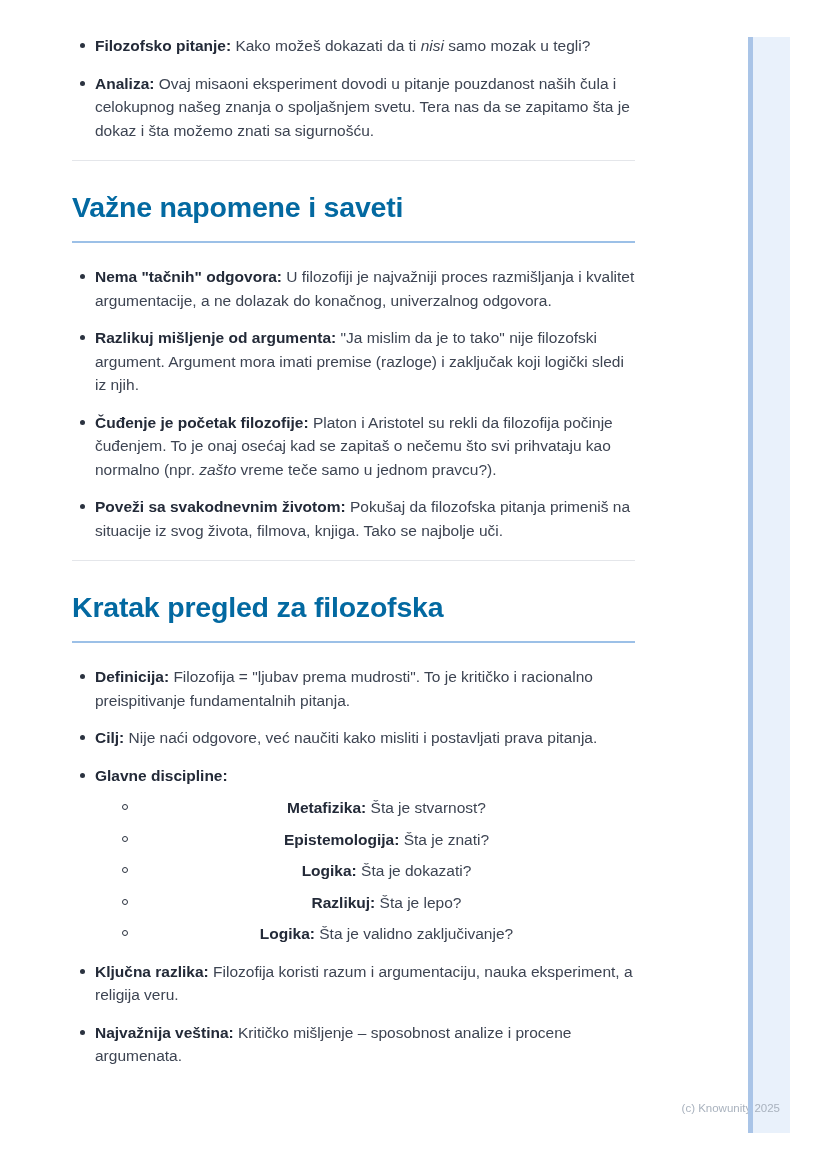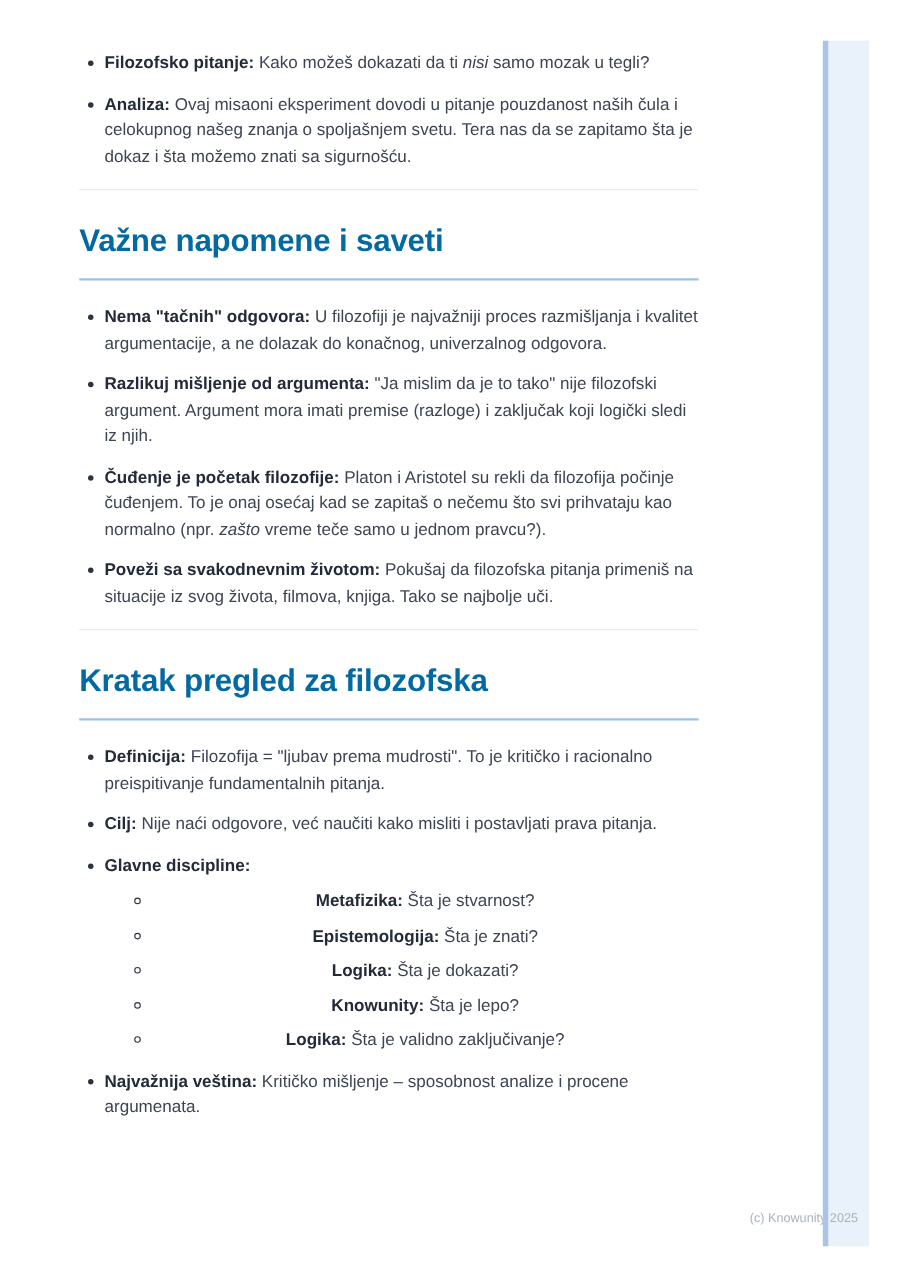--- a/index.html
+++ b/index.html
@@ -13,21 +13,21 @@
     width: 828px;
     height: 1171px;
     background: #ffffff;
     overflow: hidden;
   }
   .content {
     position: absolute;
     left: 72px;
     top: 0;
     width: 563px;
-    padding-top: 46px;
+    padding-top: 34px;
     color: #3d4452;
     font-size: 15.5px;
     line-height: 23.5px;
   }
   ul.blist {
     list-style: none;
     margin: 0;
     padding: 0 0 0 23px;
   }
   ul.blist > li {
@@ -172,28 +172,32 @@
           </li>
           <li>
             <span class="lead">Epistemologija:</span>
             <span>Šta je znati?</span>
           </li>
           <li>
             <span class="lead">Logika:</span>
             <span>Šta je dokazati?</span>
           </li>
           <li>
-            <span class="lead">Knowunity:</span>
+            <span class="lead">Razlikuj:</span>
             <span>Šta je lepo?</span>
           </li>
           <li>
             <span class="lead">Logika:</span>
             <span>Šta je validno zaključivanje?</span>
           </li>
         </ul>
+      </li>
+      <li>
+        <span class="lead">Ključna razlika:</span>
+        <span>Filozofija koristi razum i argumentaciju, nauka eksperiment, a religija veru.</span>
       </li>
       <li>
         <span class="lead">Najvažnija veština:</span>
         <span>Kritičko mišljenje – sposobnost analize i procene argumenata.</span>
       </li>
     </ul>
   </div>
 
   <div class="side-panel"></div>
   <div class="footer">(c) Knowunity 2025</div>

